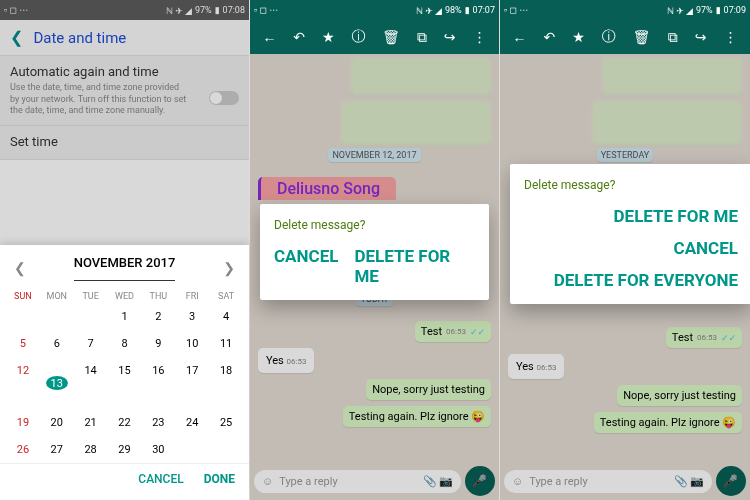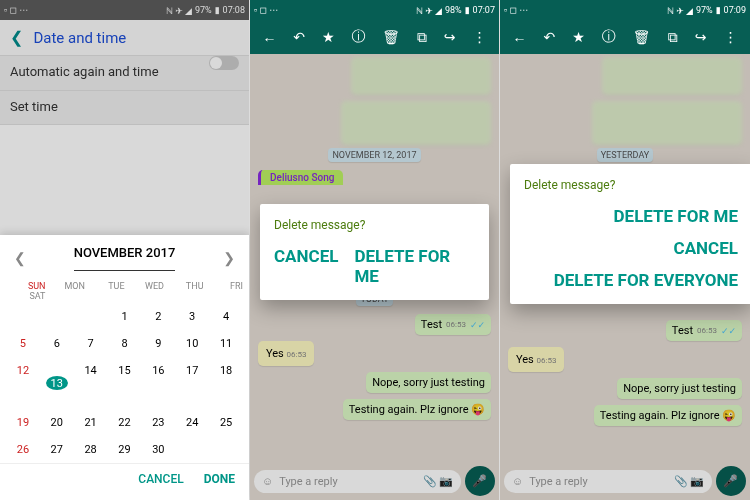--- a/index.html
+++ b/index.html
@@ -20,44 +20,44 @@
 .setting-desc{font-size:9px;color:#888;line-height:1.3;max-width:180px}
 .toggle{float:right;width:30px;height:14px;background:#ccc;border-radius:7px;position:relative;margin-top:-26px}
 .toggle::after{content:"";position:absolute;left:1px;top:1px;width:12px;height:12px;background:#fff;border-radius:50%}
 .setting-sub{padding:8px 10px;border-bottom:1px solid #e0e0e0;background:#efefef}
 .setting-sub div:first-child{font-size:13px;color:#333}
 .setting-sub div:last-child{font-size:11px;color:#008b8b;margin-top:2px}
 .calpanel{background:#fff;padding:6px 0}
 .calhead{display:flex;justify-content:space-between;align-items:center;padding:4px 14px}
 .calmy{font-size:13px;font-weight:500;border-bottom:1px solid #333;padding-bottom:10px}
 .navbtn{color:#888;font-size:14px}
-.dowrow{display:grid;grid-template-columns:repeat(6,1fr);text-align:right;font-size:9px;color:#888;padding:6px 6px 2px}
+.dowrow{display:grid;grid-template-columns:repeat(7,1fr);text-align:center;font-size:9px;color:#888;padding:6px 6px 2px}
 .dowrow span:first-child{color:#c22}
 .dayrow{display:grid;grid-template-columns:repeat(7,1fr);text-align:center;font-size:11px;padding:3px 6px}
 .dayrow span{padding:4px 0}
 .dsun{color:#c22}
 .dsel{background:#009688;color:#fff;border-radius:50%;width:22px;height:14px;display:inline-flex;align-items:center;justify-content:center;margin:12px auto}
 .calactions{display:flex;justify-content:flex-end;gap:20px;padding:8px 14px;border-top:1px solid #eee}
 .calactions span{color:#009688;font-size:12px;font-weight:500}
 .wa-status{background:#065e54;color:#fff}
 .wa-toolbar{background:#075E54;height:34px;display:flex;align-items:center;justify-content:space-around;padding:0 4px}
 .wa-toolbar span{color:#fff;font-size:14px}
 .chatbg{background:#e5ddd5;height:446px;position:relative;overflow:hidden}
 .blurmsg{filter:blur(2px);opacity:0.6}
-.msgin{background:#fef9c3;border-radius:5px;padding:6px 8px;margin:3px 8px;max-width:160px;font-size:11px;float:left;clear:both;box-shadow:0 1px 1px rgba(0,0,0,0.1)}
+.msgin{background:#ffffff;border-radius:5px;padding:6px 8px;margin:3px 8px;max-width:160px;font-size:11px;float:left;clear:both;box-shadow:0 1px 1px rgba(0,0,0,0.1)}
 .msgout{background:#dcf8c6;border-radius:5px;padding:4px 6px;margin:3px 8px;font-size:11px;float:right;clear:both;box-shadow:0 1px 1px rgba(0,0,0,0.1);display:flex;align-items:center;gap:4px}
 .mtime{font-size:8px;color:#888}
 .ticks{color:#4fc3f7;font-size:9px}
-.datechip{background:#d4eaf4;color:#555;font-size:9px;padding:2px 4px;border-radius:4px;margin:5px auto;display:table;clear:both;box-shadow:0 1px 1px rgba(0,0,0,0.1)}
+.datechip{background:#d4eaf4;color:#555;font-size:9px;padding:2px 4px;border-radius:4px;margin:12px auto;display:table;clear:both;box-shadow:0 1px 1px rgba(0,0,0,0.1)}
 .dialog{position:absolute;background:#fff;border-radius:2px;box-shadow:0 8px 20px rgba(0,0,0,0.3);padding:14px;z-index:10}
 .dtitle{font-size:12px;color:#4d7c0f;margin-bottom:14px}
 .dactions{display:flex;justify-content:flex-end;gap:16px}
 .dactions-col{display:flex;flex-direction:column;align-items:flex-end;gap:12px}
 .daction{color:#009688;font-size:17px;font-weight:700}
-.sender{font-size:10px;color:#8a2be2;font-weight:500;padding:2px 9px;background:#bef264;border-radius:5px 5px 0 0;margin:3px 8px 0;float:left;clear:both;border-left:3px solid #8a2be2}
+.sender{font-size:16px;color:#8a2be2;font-weight:500;padding:2px 16px;background:#fca5a5;border-radius:5px 5px 0 0;margin:3px 8px 0;float:left;clear:both;border-left:3px solid #8a2be2}
 .inputbar{position:absolute;bottom:4px;left:4px;right:4px;display:flex;gap:4px;align-items:center}
 .textbox{flex:1;background:#fff;border-radius:16px;padding:5px 8px;display:flex;align-items:center;gap:6px;font-size:11px;color:#999}
 .micbtn{width:30px;height:30px;background:#075E54;border-radius:50%;display:flex;align-items:center;justify-content:center;color:#fff;font-size:12px}
 .overlay{position:absolute;inset:0;background:rgba(0,0,0,0.15)}
 </style>
 </head>
 <body>
 
 <div class="panel p1">
   <div class="statusbar">
@@ -70,20 +70,21 @@
         <span>▮</span>
         <span>07:08</span>
       </div>
   </div>
   <div class="header1">
     <span class="back">❮</span>
     <span class="htitle">Date and time</span>
   </div>
   <div class="setting">
     <div class="setting-title">Automatic again and time</div>
+    <div class="setting-desc">Use the date, time, and time zone provided by your network. Turn off this function to set the date, time, and time zone manually.</div>
     <div class="toggle"></div>
   </div>
   <div class="setting-sub">
     <div>Set time</div>
     <div></div>
   </div>
   <div class="dim"></div>
   <div class="calpanel" style="position:absolute;bottom:0;left:0;right:0;box-shadow:0 -2px 8px rgba(0,0,0,0.15)">
     <div class="calhead">
       <span class="navbtn">❮</span>

